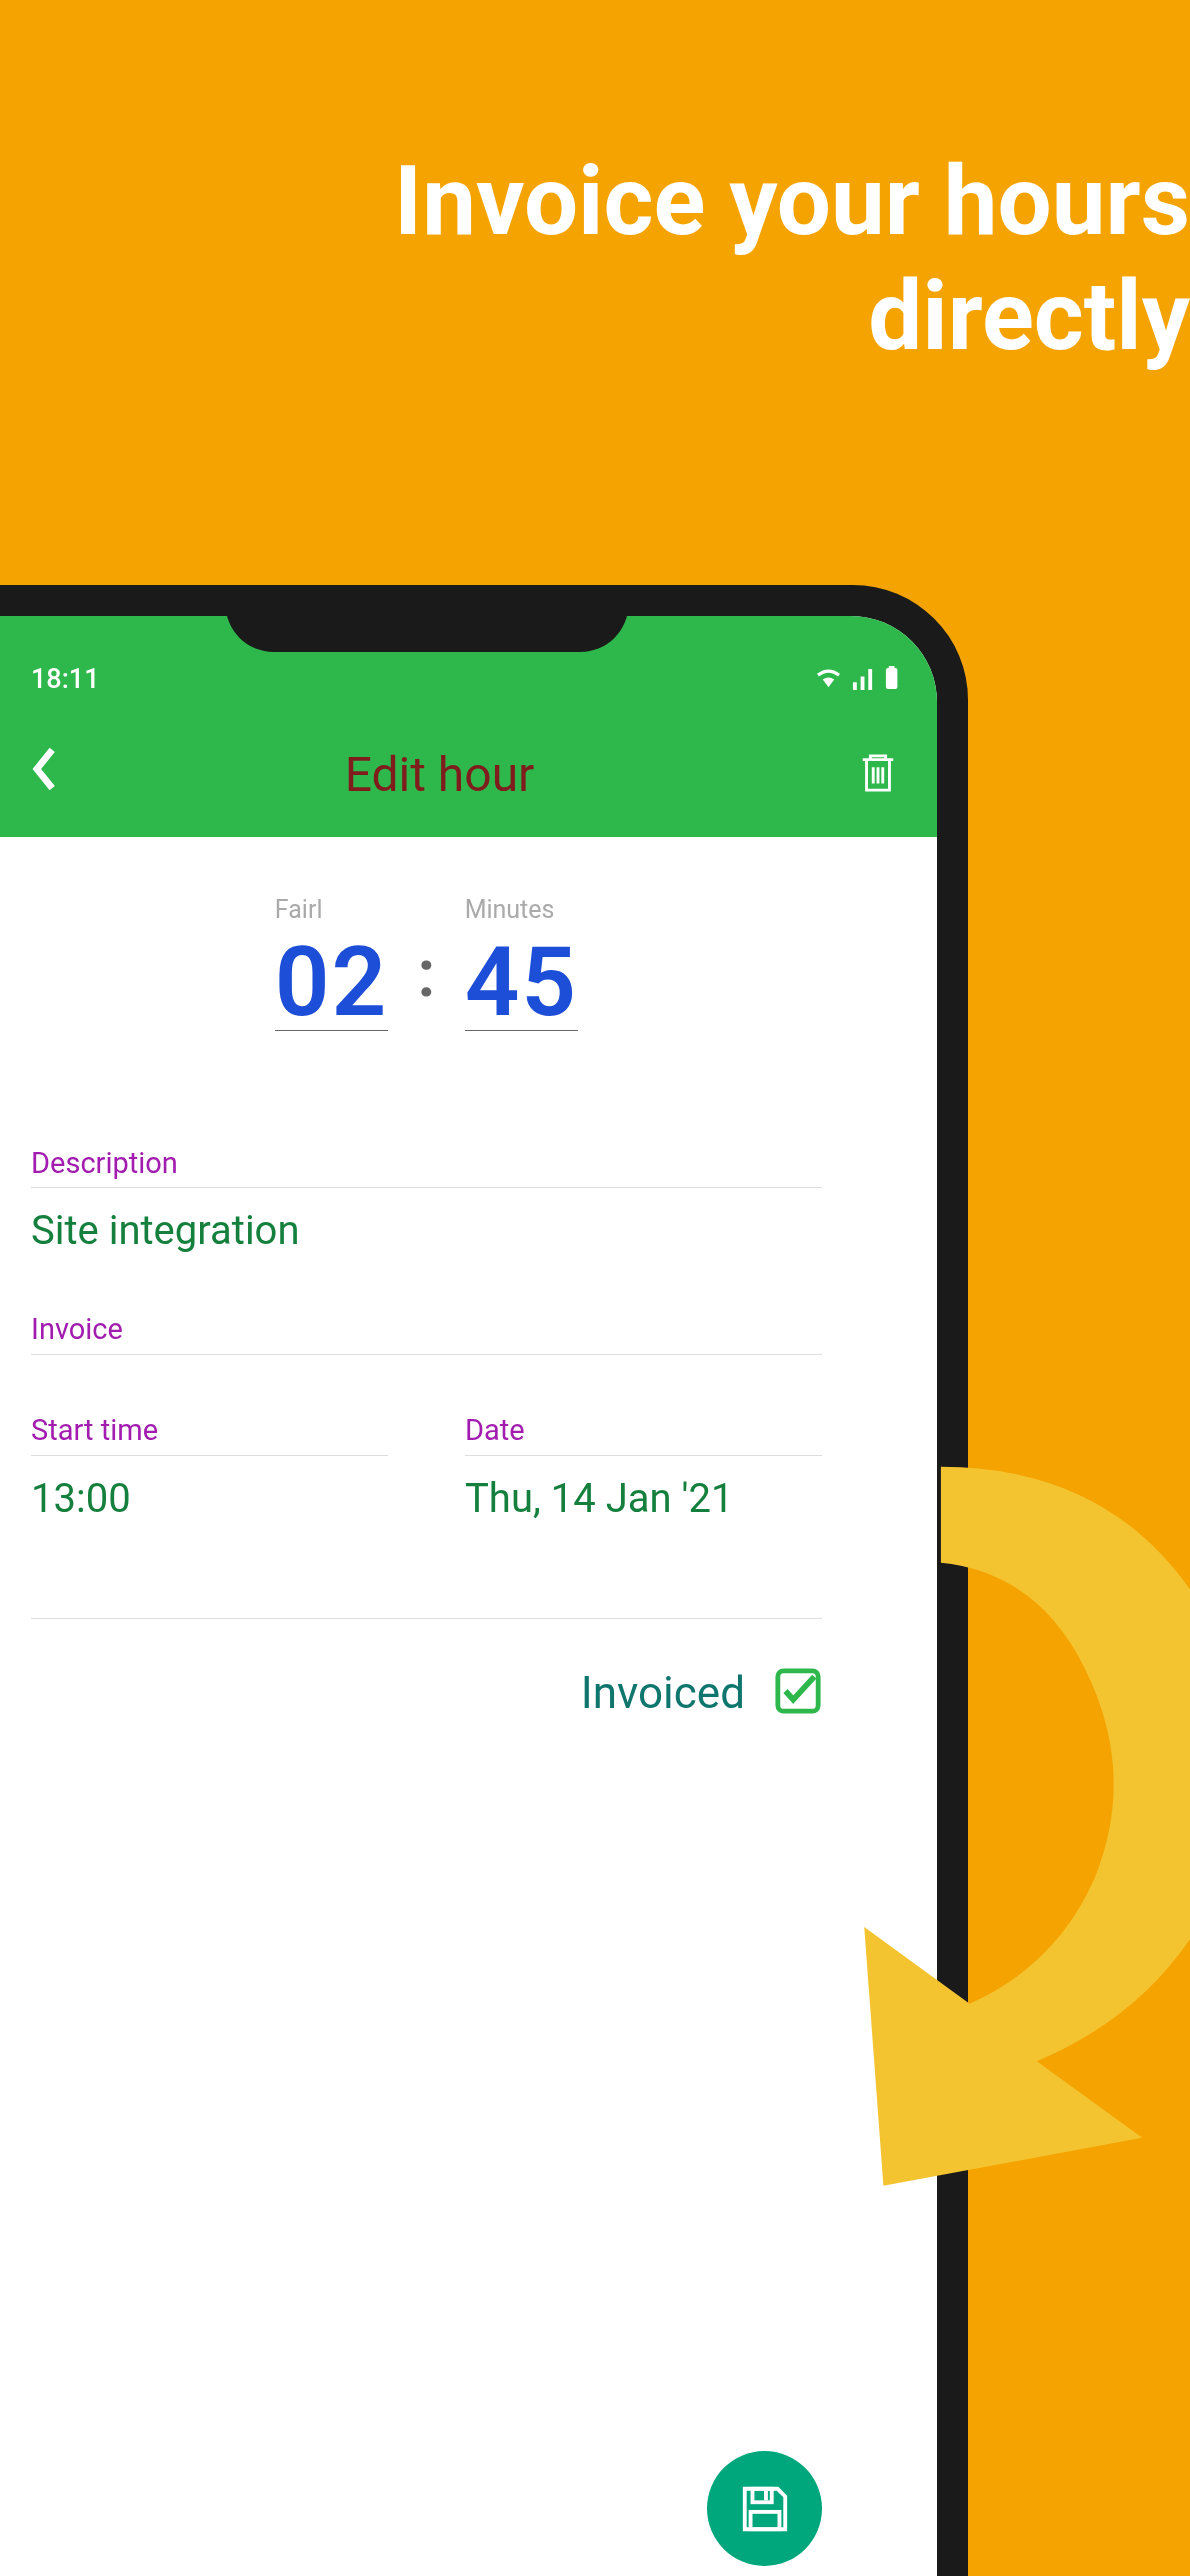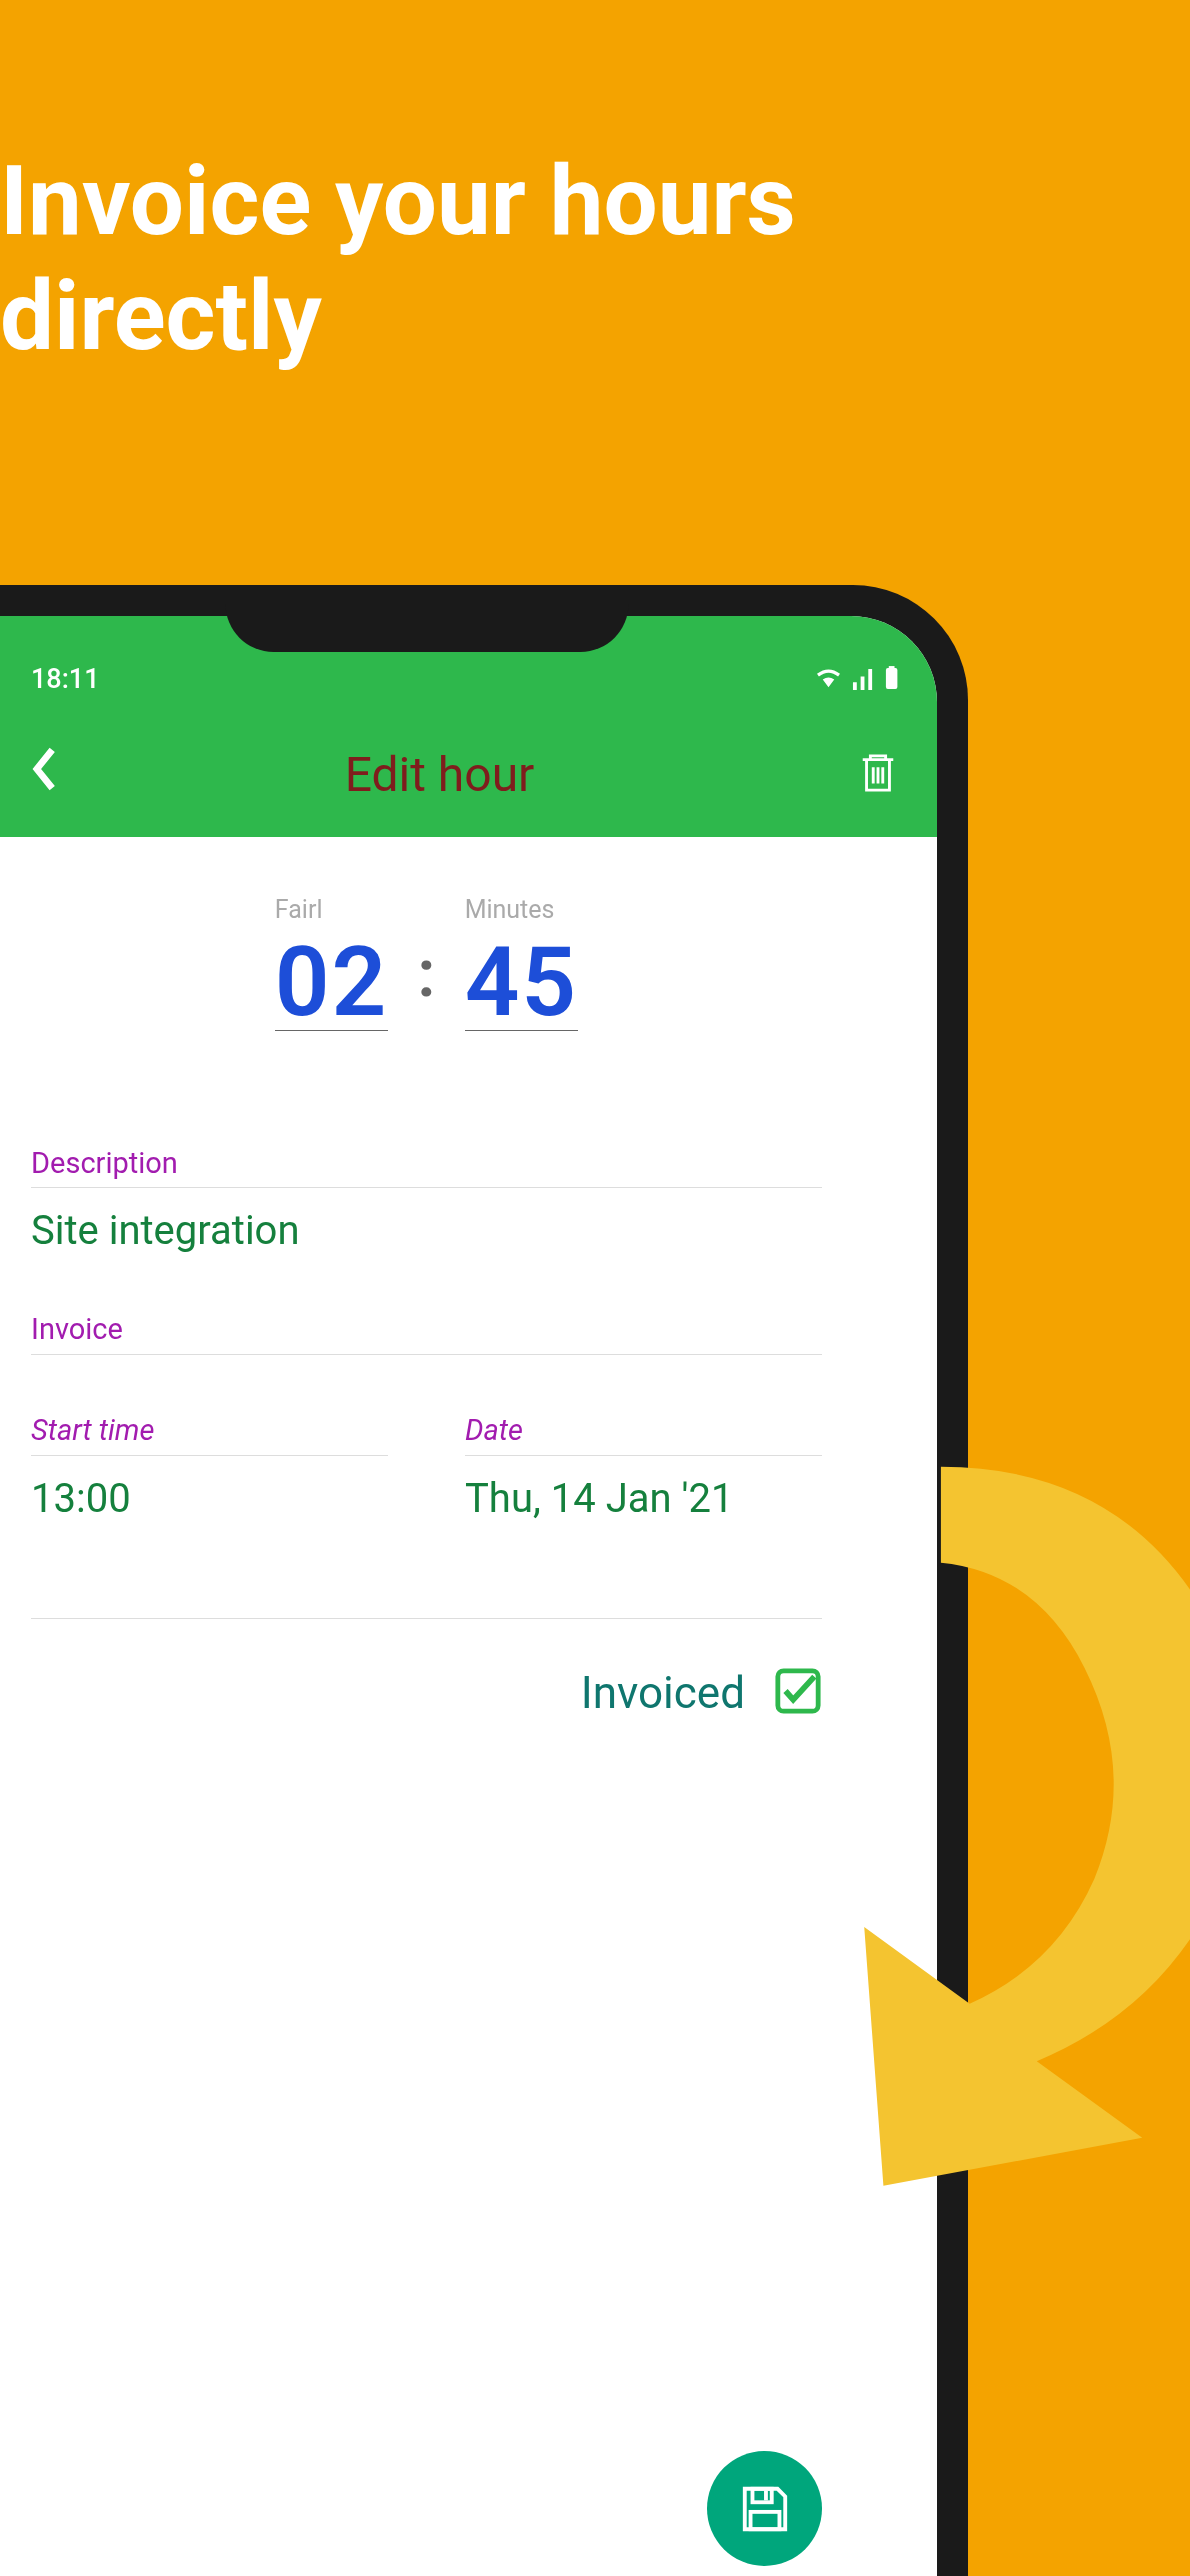--- a/index.html
+++ b/index.html
@@ -14,21 +14,21 @@
       background: #F4A300;
       font-family: -apple-system, BlinkMacSystemFont, 'Segoe UI', Roboto, Helvetica, Arial, sans-serif;
       position: relative;
       overflow: hidden;
     }
     
     .promo-title {
       color: white;
       font-size: 96px;
       font-weight: 700;
-      text-align: left;
+      text-align: right;
       line-height: 1.2;
       padding-top: 144px;
       white-space: pre-line;
     }
     
     .phone-frame {
       position: absolute;
       top: 585px;
       left: -115px;
       width: 1083px;
@@ -177,21 +177,20 @@
       padding-left: 115px;
       margin-right: 115px;
     }
     
     .field-col {
       flex: 1;
     }
     
     .field-col .field-label {
       margin-right: 0;
-      font-style: italic;
     }
     
     .divider {
       border-top: 1.9px solid #ddd;
       margin: 96px 0 48px 0;
       margin-left: 115px;
       margin-right: 115px;
     }
     
     .invoiced-row {

